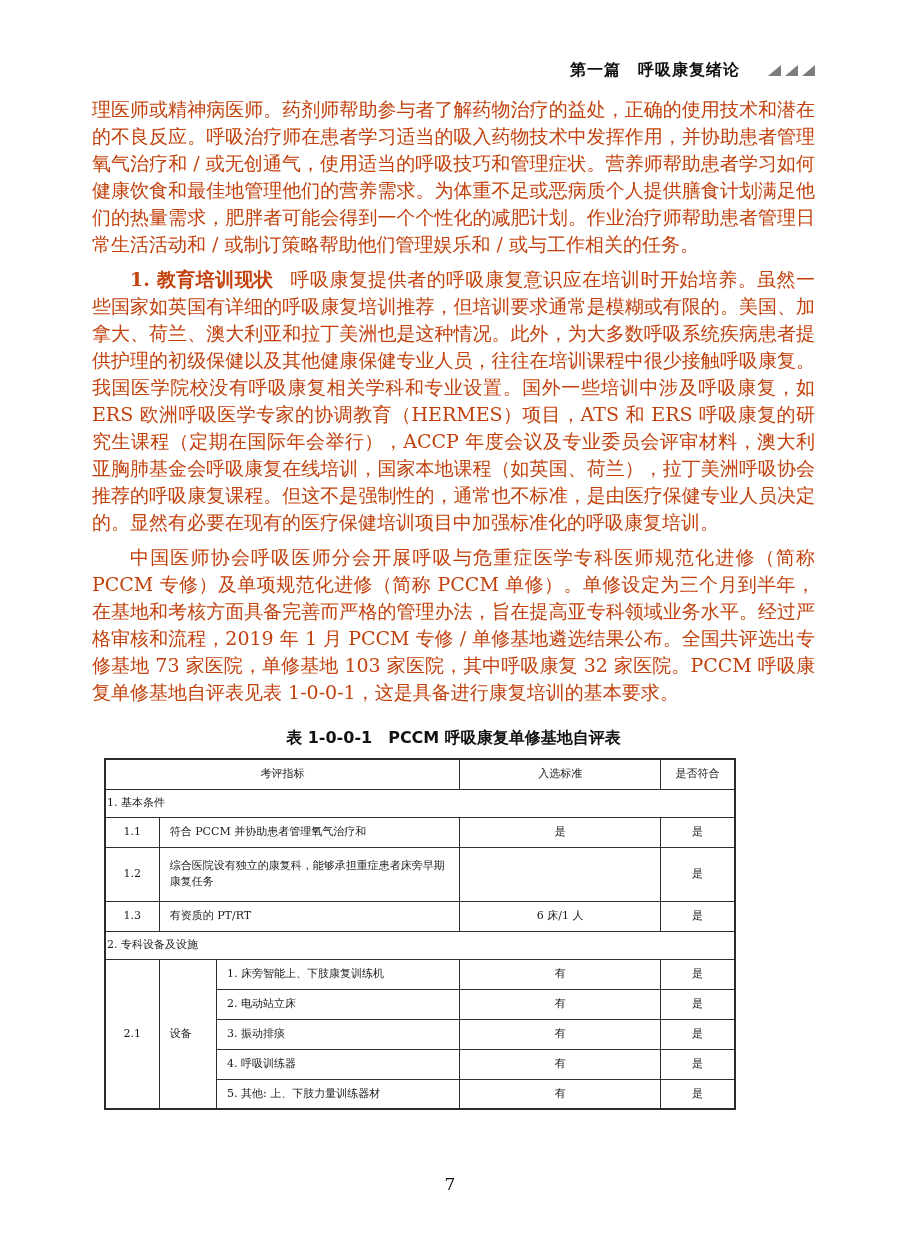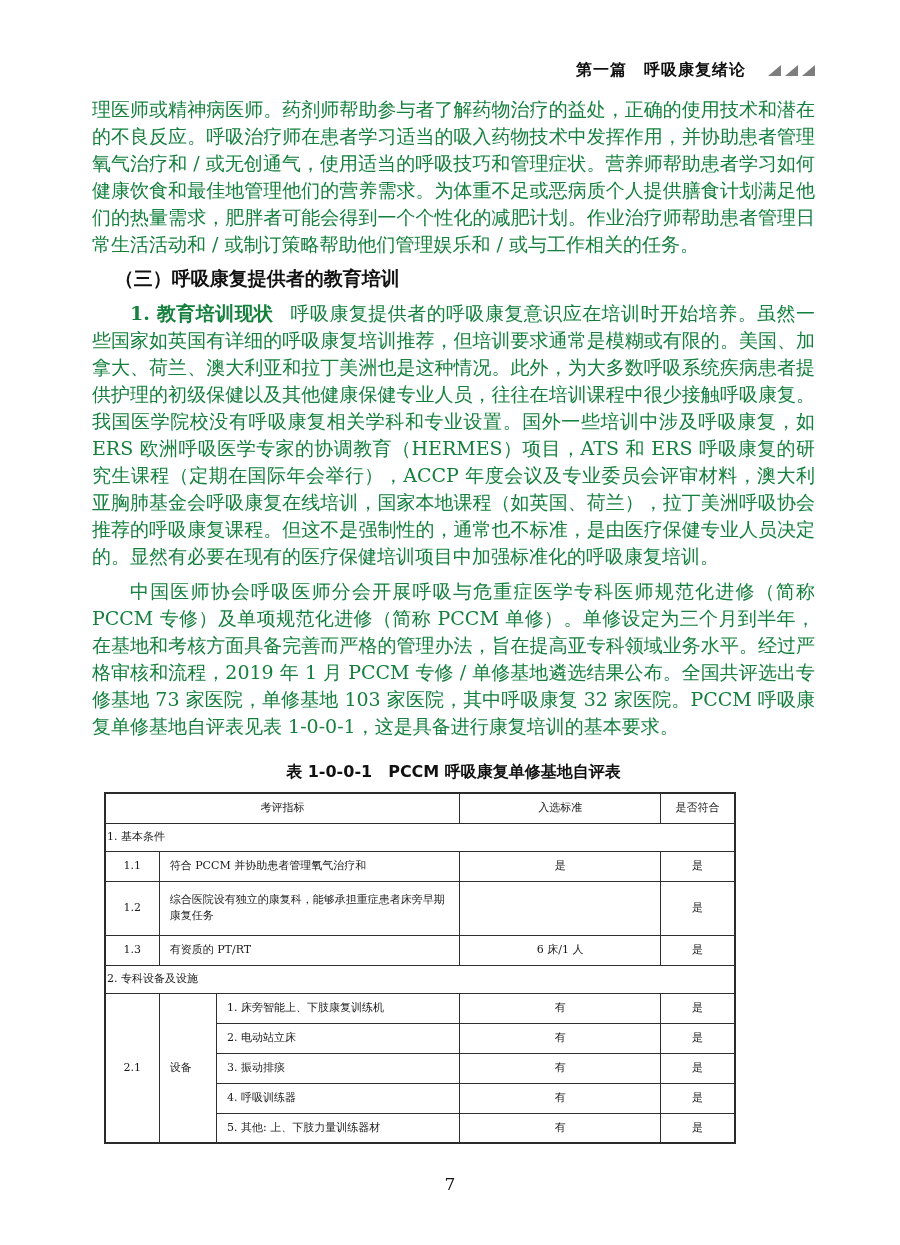--- a/index.html
+++ b/index.html
@@ -13,21 +13,21 @@
     font-family: "DejaVu Serif", "Liberation Serif", serif;
     overflow: hidden;
   }
   
   .running-head {
     position: absolute;
     top: 60px;
     right: 85px;
     display: flex;
     align-items: center;
-    gap: 18px;
+    gap: 24px;
   }
   .running-head .rh-title {
     font-family: "DejaVu Sans", "Liberation Sans", sans-serif;
     font-weight: bold;
     font-size: 16px;
     letter-spacing: 1px;
     color: #111;
   }
   .tri-group { display: flex; align-items: flex-end; }
   .tri {
@@ -42,21 +42,21 @@
     position: absolute;
     left: 92px;
     top: 96px;
     width: 723px;
   }
   .para {
     font-size: 19px;
     line-height: 27px;
     text-align: justify;
     text-justify: inter-ideograph;
-    color: #15803d;
+    color: #c2410c;
   }
   .para.indent { text-indent: 2em; margin-top: 8px; }
   .section-heading {
     font-family: "DejaVu Sans", "Liberation Sans", sans-serif;
     font-weight: bold;
     font-size: 19px;
     line-height: 27px;
     margin-top: 7px;
     margin-bottom: 7px;
     text-indent: 1.2em;
@@ -130,21 +130,20 @@
       <span class="tri"></span>
       <span class="tri"></span>
       <span class="tri"></span>
     </span>
   </div>
 
   <div class="content">
 
     <p class="para">理医师或精神病医师。药剂师帮助参与者了解药物治疗的益处，正确的使用技术和潜在的不良反应。呼吸治疗师在患者学习适当的吸入药物技术中发挥作用，并协助患者管理氧气治疗和 / 或无创通气，使用适当的呼吸技巧和管理症状。营养师帮助患者学习如何健康饮食和最佳地管理他们的营养需求。为体重不足或恶病质个人提供膳食计划满足他们的热量需求，肥胖者可能会得到一个个性化的减肥计划。作业治疗师帮助患者管理日常生活活动和 / 或制订策略帮助他们管理娱乐和 / 或与工作相关的任务。</p>
 
-    <h3 class="section-heading">（三）呼吸康复提供者的教育培训</h3>
 
     <p class="para indent"><span class="runin-lead">1. 教育培训现状</span><span>呼吸康复提供者的呼吸康复意识应在培训时开始培养。虽然一些国家如英国有详细的呼吸康复培训推荐，但培训要求通常是模糊或有限的。美国、加拿大、荷兰、澳大利亚和拉丁美洲也是这种情况。此外，为大多数呼吸系统疾病患者提供护理的初级保健以及其他健康保健专业人员，往往在培训课程中很少接触呼吸康复。我国医学院校没有呼吸康复相关学科和专业设置。国外一些培训中涉及呼吸康复，如 ERS 欧洲呼吸医学专家的协调教育（HERMES）项目，ATS 和 ERS 呼吸康复的研究生课程（定期在国际年会举行），ACCP 年度会议及专业委员会评审材料，澳大利亚胸肺基金会呼吸康复在线培训，国家本地课程（如英国、荷兰），拉丁美洲呼吸协会推荐的呼吸康复课程。但这不是强制性的，通常也不标准，是由医疗保健专业人员决定的。显然有必要在现有的医疗保健培训项目中加强标准化的呼吸康复培训。</span></p>
 
     <p class="para indent p3">中国医师协会呼吸医师分会开展呼吸与危重症医学专科医师规范化进修（简称 PCCM 专修）及单项规范化进修（简称 PCCM 单修）。单修设定为三个月到半年，在基地和考核方面具备完善而严格的管理办法，旨在提高亚专科领域业务水平。经过严格审核和流程，2019 年 1 月 PCCM 专修 / 单修基地遴选结果公布。全国共评选出专修基地 73 家医院，单修基地 103 家医院，其中呼吸康复 32 家医院。PCCM 呼吸康复单修基地自评表见表 1-0-0-1，这是具备进行康复培训的基本要求。</p>
 
     <div class="table-caption">表 1-0-0-1　PCCM 呼吸康复单修基地自评表</div>
 
     <table class="eval">
       <colgroup>
         <col style="width:57px">

